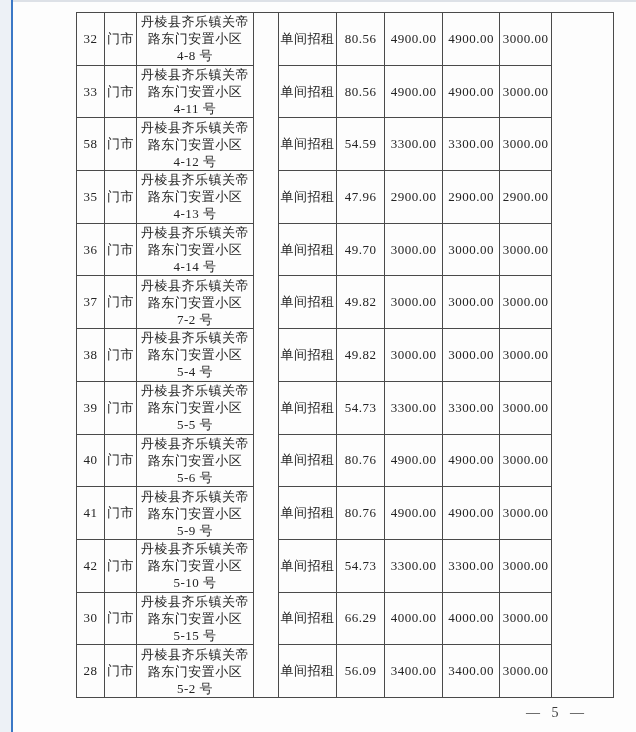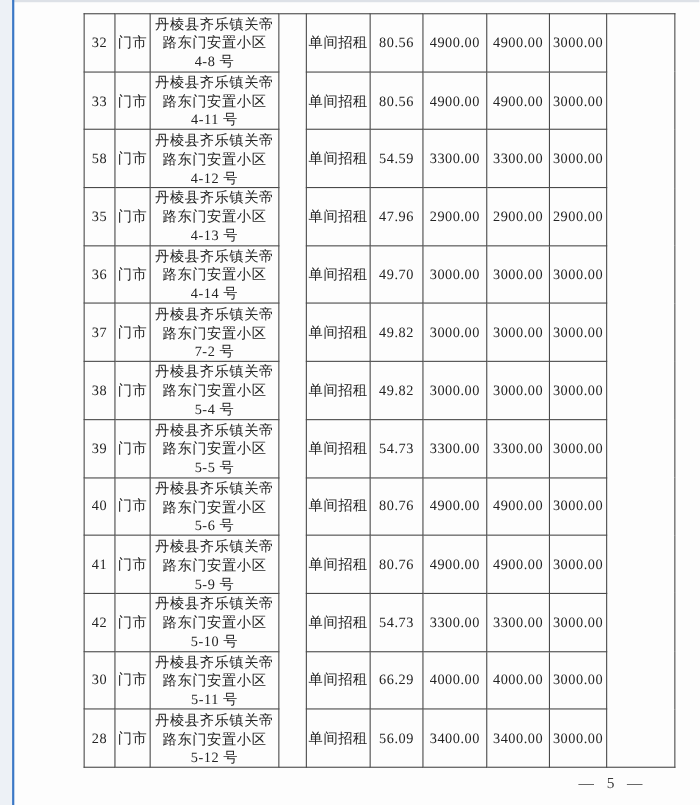--- a/index.html
+++ b/index.html
@@ -262,35 +262,35 @@
           <td class="c-price">3300.00</td>
           <td class="c-price">3300.00</td>
           <td class="c-price">3000.00</td>
         </tr>
         <tr>
           <td class="c-num">30</td>
           <td class="c-usage">门市</td>
           <td class="c-addr">
             <span class="addr-line">丹棱县齐乐镇关帝</span>
             <span class="addr-line">路东门安置小区</span>
-            <span class="addr-line">5-11 号</span>
+            <span class="addr-line">5-15 号</span>
           </td>
           <td class="c-lease">单间招租</td>
           <td class="c-area">66.29</td>
           <td class="c-price">4000.00</td>
           <td class="c-price">4000.00</td>
           <td class="c-price">3000.00</td>
         </tr>
         <tr>
           <td class="c-num">28</td>
           <td class="c-usage">门市</td>
           <td class="c-addr">
             <span class="addr-line">丹棱县齐乐镇关帝</span>
             <span class="addr-line">路东门安置小区</span>
-            <span class="addr-line">5-12 号</span>
+            <span class="addr-line">5-2 号</span>
           </td>
           <td class="c-lease">单间招租</td>
           <td class="c-area">56.09</td>
           <td class="c-price">3400.00</td>
           <td class="c-price">3400.00</td>
           <td class="c-price">3000.00</td>
         </tr>
       </tbody>
   </table>
 

